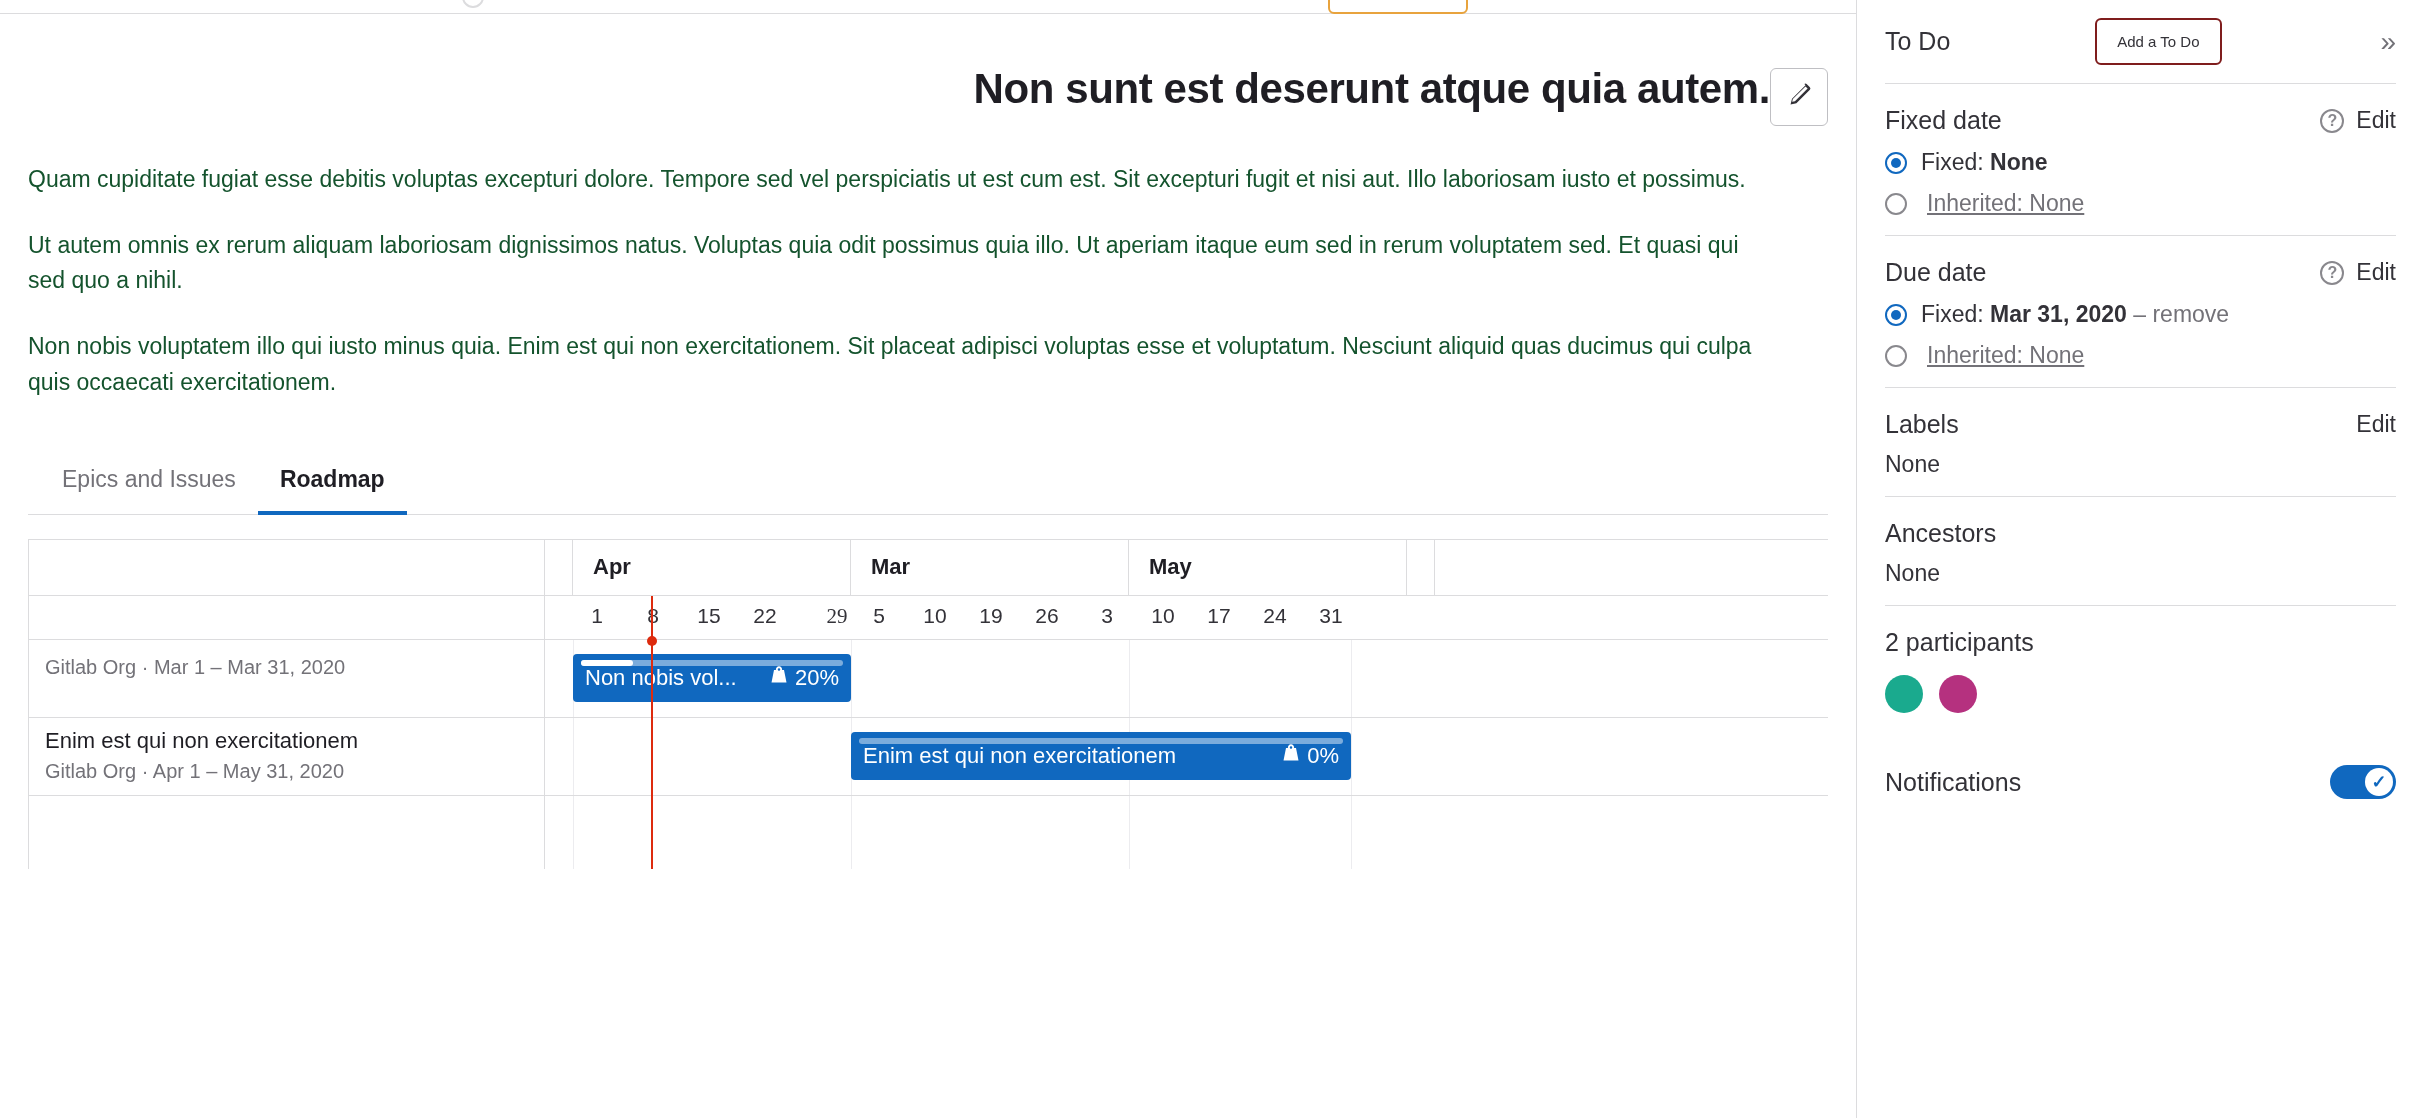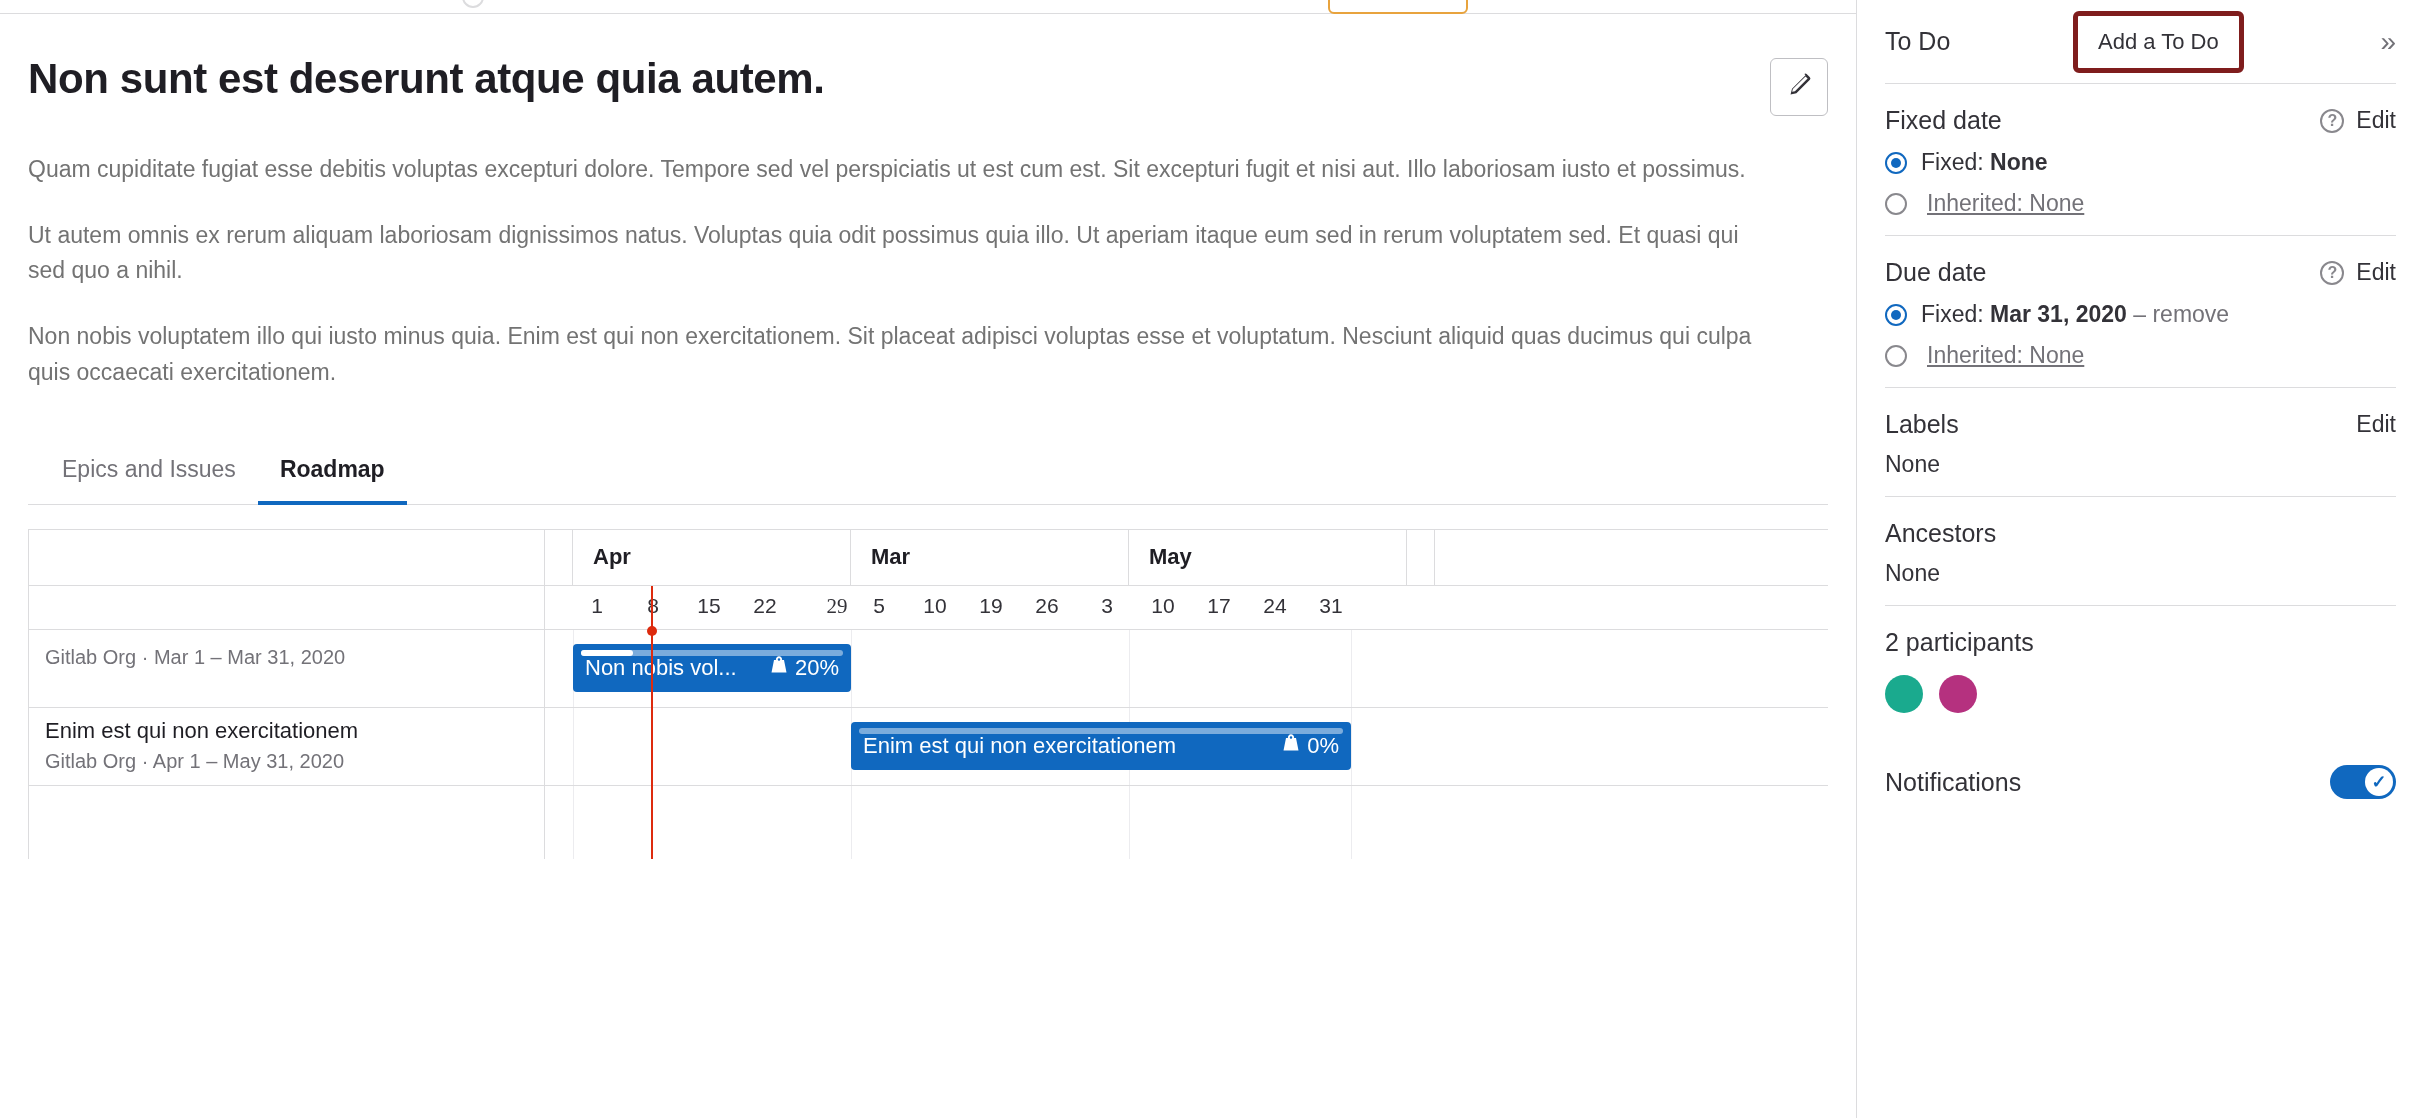--- a/index.html
+++ b/index.html
@@ -51,22 +51,22 @@
     background: #fff;
   }
 
   .content {
     padding: 0 28px 0 28px;
   }
 
   .title-row {
     display: flex;
     align-items: flex-start;
-    justify-content: space-between;
-    margin-top: 40px;
+    justify-content: flex-end;
+    margin-top: 50px;
   }
   h1.issue-title {
     font-size: 42px;
     line-height: 1.2;
     font-weight: bold;
     margin: 0;
     color: #1f1e24;
     letter-spacing: -0.4px;
   }
   .edit-btn {
@@ -80,21 +80,21 @@
     justify-content: center;
     cursor: pointer;
     margin-top: 4px;
     flex: 0 0 auto;
   }
 
   p.para {
     font-size: 23px;
     line-height: 1.55;
     margin: 30px 0 0 0;
-    color: #737373;
+    color: #14532d;
     max-width: 1740px;
   }
   p.para:first-of-type { margin-top: 36px; }
 
   .tabs {
     margin-top: 54px;
     border-bottom: 1px solid #dcdcde;
     display: flex;
     gap: 0;
     padding-left: 12px;
@@ -291,24 +291,24 @@
     align-items: center;
     justify-content: space-between;
     height: 84px;
     border-bottom: 1px solid #dcdcde;
   }
   .sb-top-label {
     font-size: 25px;
     color: #333238;
   }
   .todo-btn {
-    border: 5px solid #7f1d1d;
+    border: 2px solid #7f1d1d;
     background: #fff;
     border-radius: 6px;
-    font-size: 22px;
+    font-size: 15px;
     color: #333238;
     padding: 13px 20px;
     cursor: pointer;
     font-family: "Liberation Sans", sans-serif;
   }
   .collapse-icon {
     font-size: 28px;
     color: #737278;
     cursor: pointer;
     padding-left: 14px;

